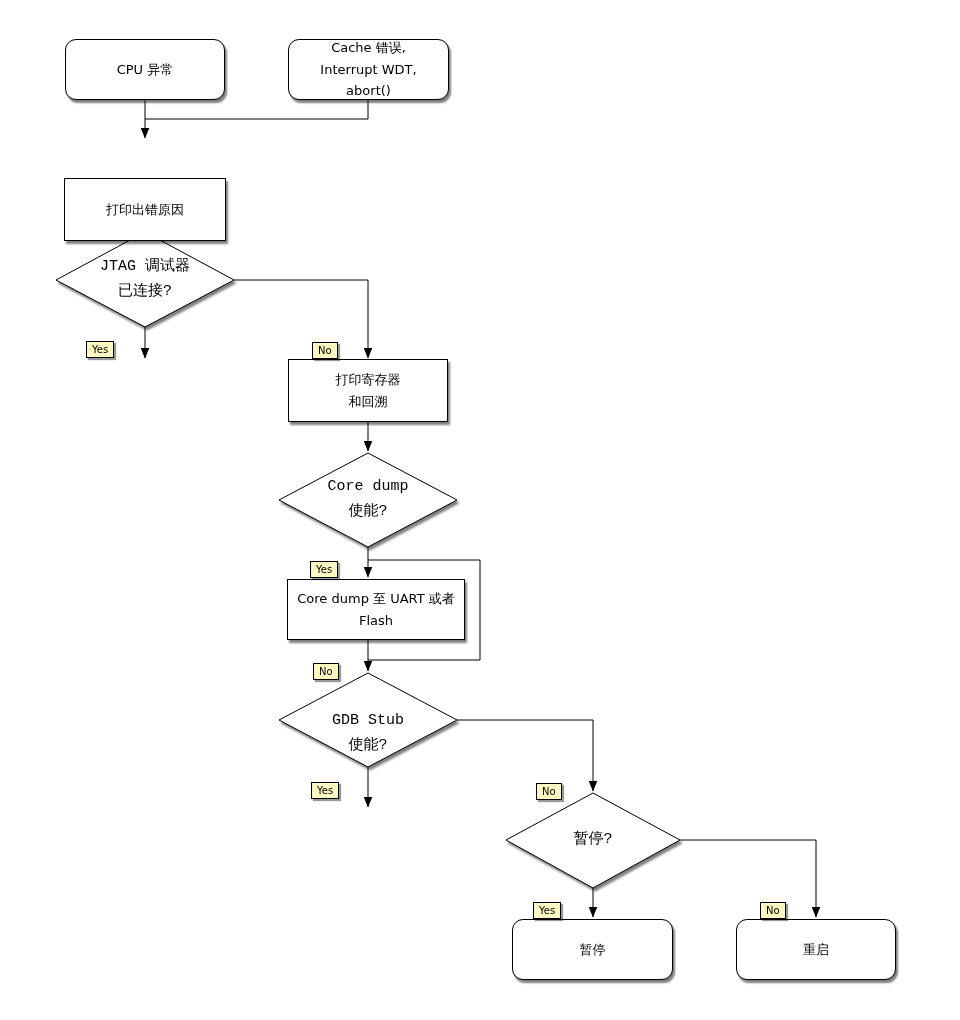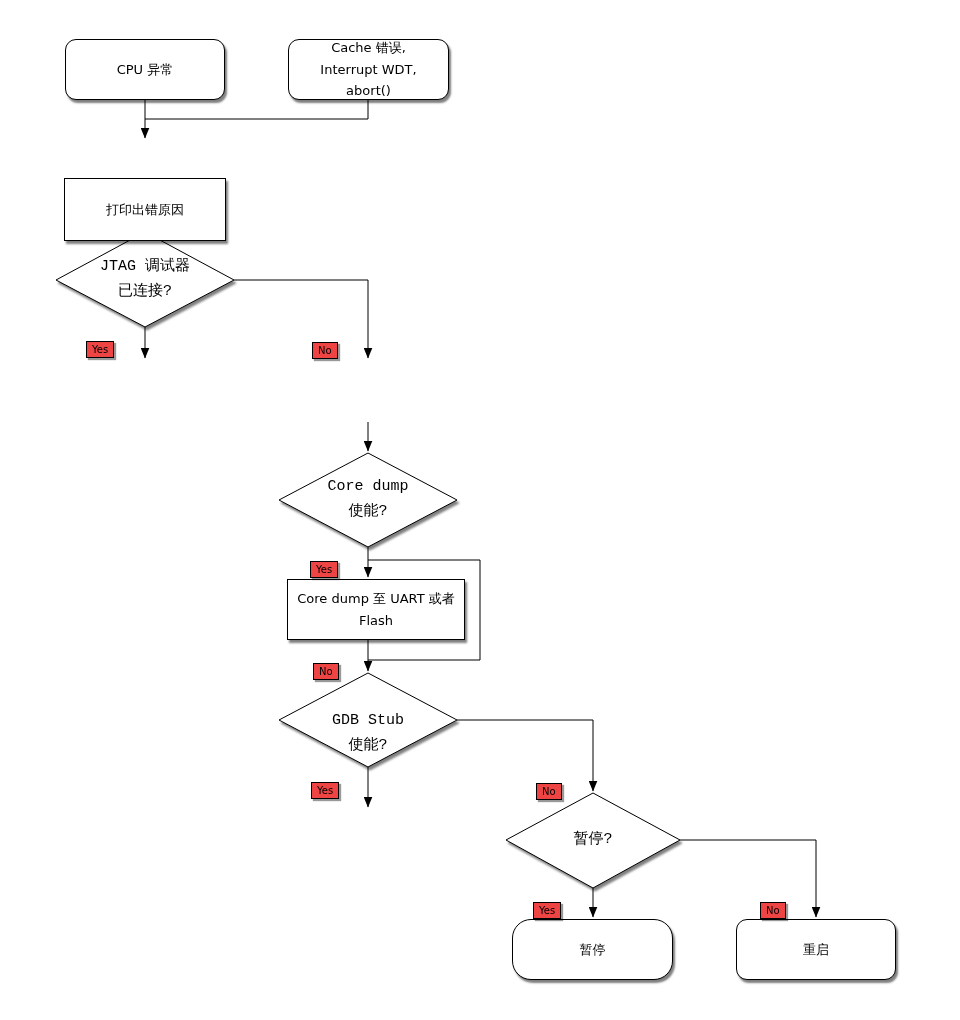--- a/index.html
+++ b/index.html
@@ -16,21 +16,21 @@
     font-size:13px;line-height:1.65;white-space:pre-line;
   }
   .rounded{border-radius:11px;}
   .dtext{
     position:absolute;display:flex;align-items:center;justify-content:center;
     text-align:center;font-size:15px;line-height:1.65;white-space:pre-line;
     pointer-events:none;
     font-family:Liberation Mono, monospace;
   }
   .edge-label{
-    position:absolute;background:#ef4444;border:1px solid #000;
+    position:absolute;background:#fef9c3;border:1px solid #000;
     box-shadow:2px 2px 1px rgba(0,0,0,.4);
     font-size:10px;line-height:15px;height:15px;padding:0 5px;
   }
 </style>
 </head>
 <body>
 
 <div class="stage">
 
   <svg class="wires" width="960" height="1020" viewBox="0 0 960 1020">
@@ -69,25 +69,27 @@
 
   <div class="node rounded" style="left:65px;top:39px;width:160px;height:61px;">CPU 异常</div>
 
   <div class="node rounded" style="left:288px;top:39px;width:161px;height:61px;">Cache 错误,
 Interrupt WDT,
 abort()</div>
 
   <div class="node" style="left:64px;top:139px;width:162px;height:63px;margin-top:39px;">打印出错原因</div>
 
 
+  <div class="node" style="left:288px;top:359px;width:160px;height:63px;">打印寄存器
+和回溯</div>
 
   <div class="node" style="left:287px;top:579px;width:178px;height:61px;">Core dump 至 UART 或者 Flash</div>
 
 
-  <div class="node rounded" style="left:512px;top:919px;width:161px;height:61px;border-radius:19px;">暂停</div>
+  <div class="node rounded" style="left:512px;top:919px;width:161px;height:61px;">暂停</div>
 
   <div class="node rounded" style="left:736px;top:919px;width:160px;height:61px;">重启</div>
 
   <div class="dtext" style="left:55px;top:252px;width:180px;height:56px;">JTAG 调试器
 已连接?</div>
 
   <div class="dtext" style="left:278px;top:472px;width:180px;height:56px;">Core dump
 使能?</div>
 
   <div class="dtext" style="left:278px;top:706px;width:180px;height:56px;">GDB Stub

